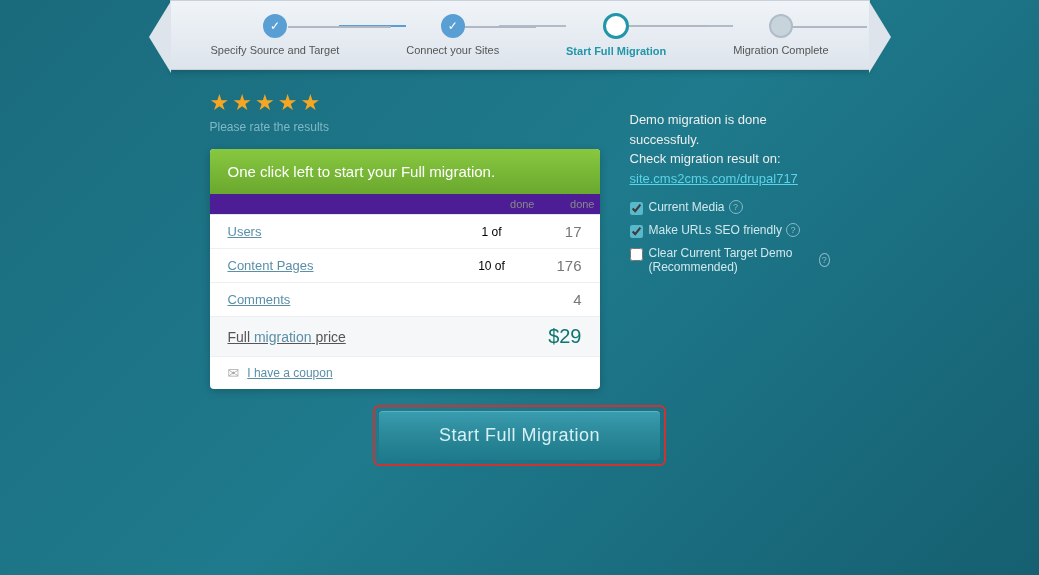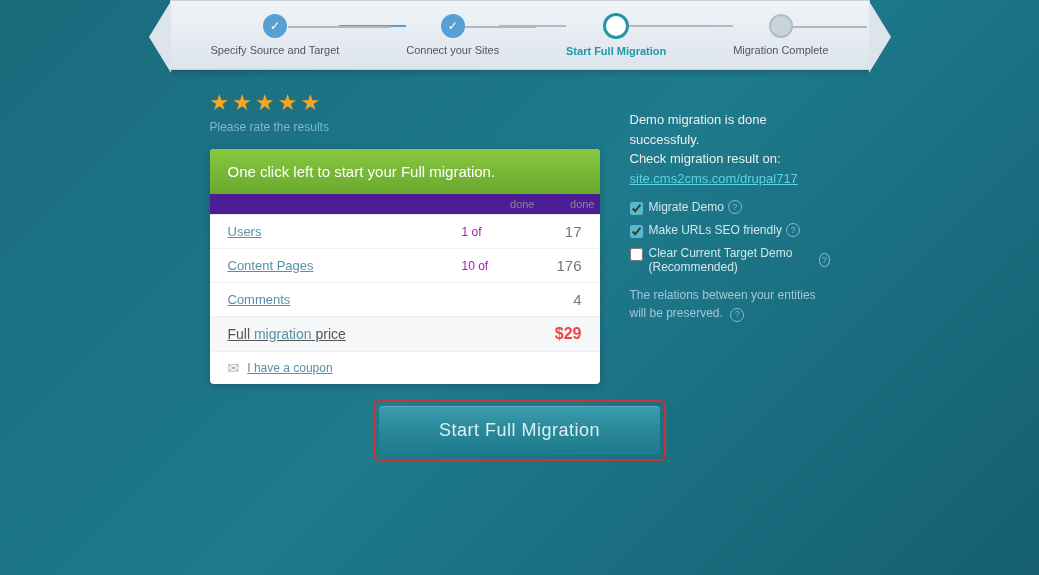--- a/index.html
+++ b/index.html
@@ -226,36 +226,36 @@
       color: #555;
       font-size: 14px;
     }
 
     .row-label.price-label span {
       color: #5a8fa8;
     }
 
     .row-done {
       font-size: 12px;
-      color: #a21caf;
+      color: #000000;
       width: 60px;
-      text-align: left;
+      text-align: center;
     }
 
     .row-total {
       font-size: 15px;
       color: #777;
       width: 60px;
       text-align: right;
     }
 
     .row-total.price {
-      font-size: 16px;
-      color: #ef4444;
-      font-weight: bold;
+      font-size: 20px;
+      color: #0f766e;
+      font-weight: normal;
     }
 
     .coupon-section {
       display: flex;
       align-items: center;
       padding: 8px 18px;
       gap: 8px;
     }
 
     .coupon-icon {
@@ -457,45 +457,41 @@
       <div>Demo migration is done successfuly.</div>
       <div>
         <span>Check migration result on: </span>
         <a class="success-link">site.cms2cms.com/drupal717</a>
       </div>
     </div>
 
     <div class="option-item">
       <input type="checkbox" checked="" style="">
       <div class="option-label">
-        <span>Migrate Demo</span>
+        <span>Current Media</span>
         <span class="info-icon">?</span>
       </div>
     </div>
 
     <div class="option-item">
       <input type="checkbox" checked="" style="">
       <div class="option-label">
         <span>Make URLs SEO friendly</span>
         <span class="info-icon">?</span>
       </div>
     </div>
 
     <div class="option-item">
       <input type="checkbox" style="">
       <div class="option-label">
         <span>Clear Current Target Demo (Recommended)</span>
         <span class="info-icon">?</span>
       </div>
     </div>
 
-    <div class="relations-text">
-      <span>The relations between your entities will be preserved.</span>
-      <span class="info-icon" style="margin-left:4px;">?</span>
-    </div>
 
   </div>
 
 </div>
 
 <div class="cta-section">
   <div class="start-button-wrapper">
     <button class="start-button">Start Full Migration</button>
   </div>
 </div>

